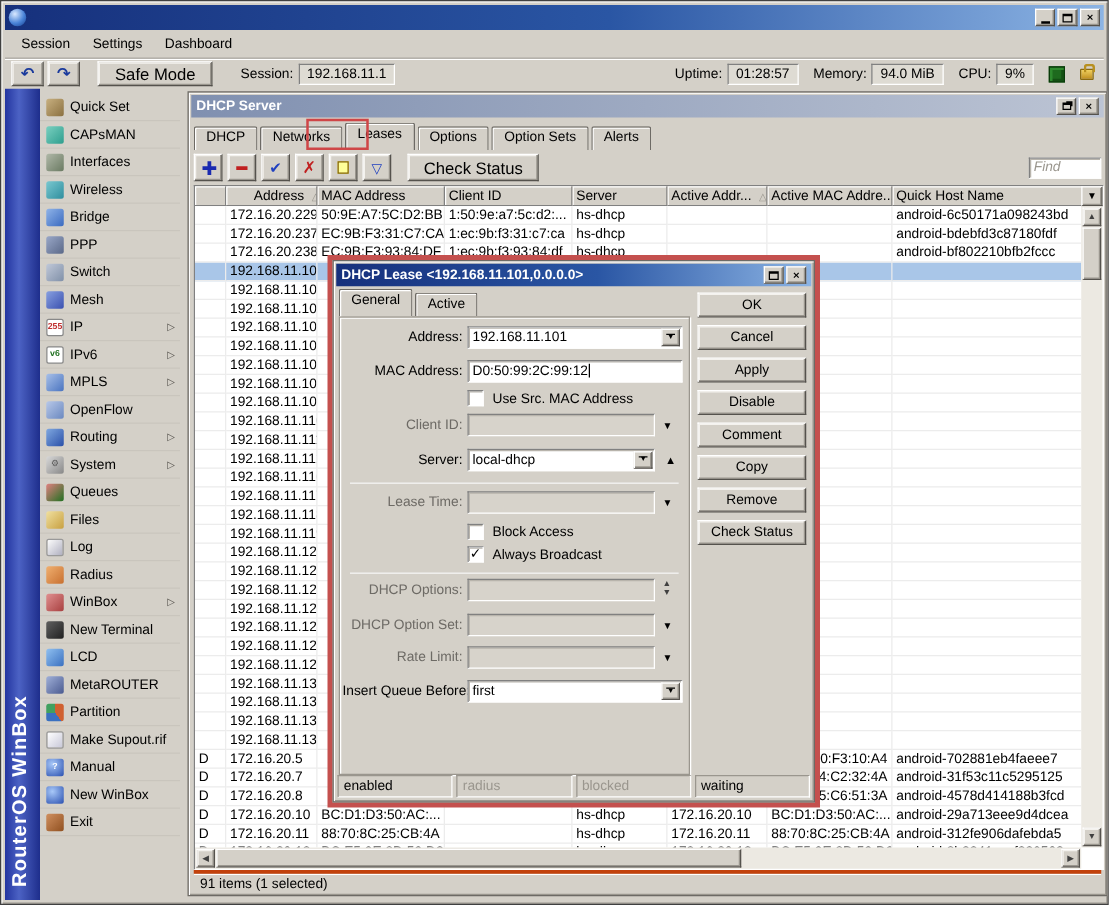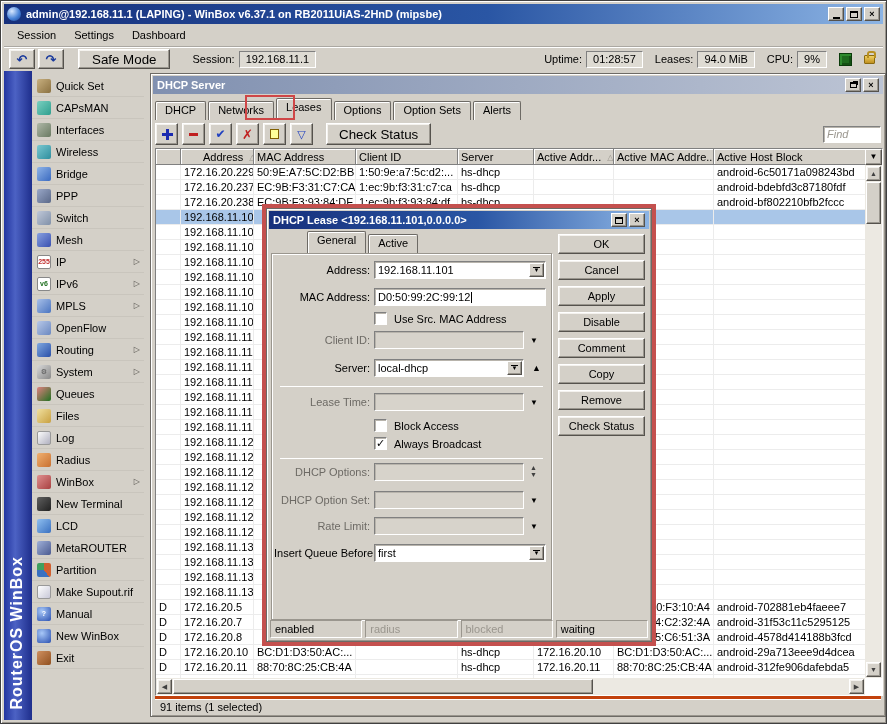--- a/index.html
+++ b/index.html
@@ -108,21 +108,21 @@
   .hthumb{position:absolute;top:1px;left:17px;width:420px;height:15px;background:#d4d0c8;
     border:1px solid;border-color:#fff #55524d #55524d #fff;box-shadow:inset -1px -1px 0 #9a968e;}
   .dhcp-status{position:absolute;left:4px;right:4px;bottom:2px;height:18px;display:flex;align-items:center;
     padding-left:5px;border-top:3px solid #c2410c;box-shadow:inset 0 1px 0 #fff;}
   
   .dialog{position:absolute;left:122px;top:137px;width:386px;height:434px;background:#d4d0c8;
     border:1px solid #6d6a65;box-shadow:inset 1px 1px 0 #fff, inset -1px -1px 0 #9a968e, 0 0 0 4px #c4504e;z-index:10;}
   .dlg-title{position:absolute;left:2px;top:2px;right:2px;height:18px;
     background:linear-gradient(90deg,#16307c 0%,#2a56a4 55%,#8cb4e4 100%);
     color:#fff;font-weight:bold;display:flex;align-items:center;padding:0 4px;}
-  .dlg-tabs{position:absolute;left:4px;top:22px;height:22px;display:flex;align-items:flex-end;margin-left:36px;}
+  .dlg-tabs{position:absolute;left:4px;top:22px;height:22px;display:flex;align-items:flex-end;}
   .dlg-box{position:absolute;left:4px;top:44px;width:281px;height:367px;
     border:1px solid #9a968e;box-shadow:inset 1px 1px 0 #fff,1px 1px 0 #fff;}
   .frow{position:absolute;left:2px;right:2px;height:19px;}
   .flabel{position:absolute;left:0;top:3px;width:96px;text-align:right;white-space:nowrap;}
   .flabel.dis{color:#6d6a65;}
   .wbox{position:absolute;left:100px;top:0;height:18px;background:#fff;border:1px solid;
     border-color:#808080 #fff #fff #808080;box-shadow:inset 1px 1px 0 #b8b4ac;
     padding:2px 3px 0;white-space:nowrap;overflow:hidden;}
   .w172{width:172px;} .w150{width:150px;}
   .disbox{background:#d7d3cb;}
@@ -149,21 +149,20 @@
     padding:2px 0 0 4px;white-space:nowrap;overflow:hidden;}
   .scell.muted{color:#9a968e;}
 </style>
 </head>
 <body>
 
 <div class="app">
 
   <div class="titlebar">
     <span class="tb-appicon"></span>
-    <span class="tb-title">admin@192.168.11.1 (LAPING) - WinBox v6.37.1 on RB2011UiAS-2HnD (mipsbe)</span>
     <span class="tb-controls">
       <span class="wbtn">
           <span class="glyph-min"></span>
         </span>
       <span class="wbtn">
           <span class="glyph-max"></span>
         </span>
       <span class="wbtn">×</span>
     </span>
   </div>
@@ -176,21 +175,21 @@
 
   <div class="toolbar">
     <button class="btn tbtn">↶</button>
     <button class="btn tbtn" style="margin-left:3px">↷</button>
     <button class="btn safe">Safe Mode</button>
     <span class="lbl">Session:</span>
     <span class="sunkbox">192.168.11.1</span>
     <span class="rightinfo">
       <span>Uptime:</span>
       <span class="sunkbox">01:28:57</span>
-      <span class="rlbl">Leases:</span>
+      <span class="rlbl">Memory:</span>
       <span class="sunkbox">94.0 MiB</span>
       <span class="rlbl">CPU:</span>
       <span class="sunkbox">9%</span>
       <span class="neticon"></span>
       <span class="lock"></span>
     </span>
   </div>
 
   <div class="main">
     <div class="brand">
@@ -378,21 +377,21 @@
                 <span>Server</span>
               </div>
               <div class="hcell" style="width: 80px;">
                 <span>Active Addr...</span>
                 <span class="sortmark">△</span>
               </div>
               <div class="hcell" style="width: 100px;">
                 <span>Active MAC Addre...</span>
               </div>
               <div class="hcell" style="width: 153px;">
-                <span>Active Host Block</span>
+                <span>Quick Host Name</span>
               </div>
             </div>
           <button class="wbtn colpick">▼</button>
           <div class="tbody">
               <div class="trow">
                 <div class="tcell" style="width: 25px;"></div>
                 <div class="tcell" style="width: 73px;">172.16.20.229</div>
                 <div class="tcell" style="width: 102px;">50:9E:A7:5C:D2:BB</div>
                 <div class="tcell" style="width: 102px;">1:50:9e:a7:5c:d2:...</div>
                 <div class="tcell" style="width: 76px;">hs-dhcp</div>

